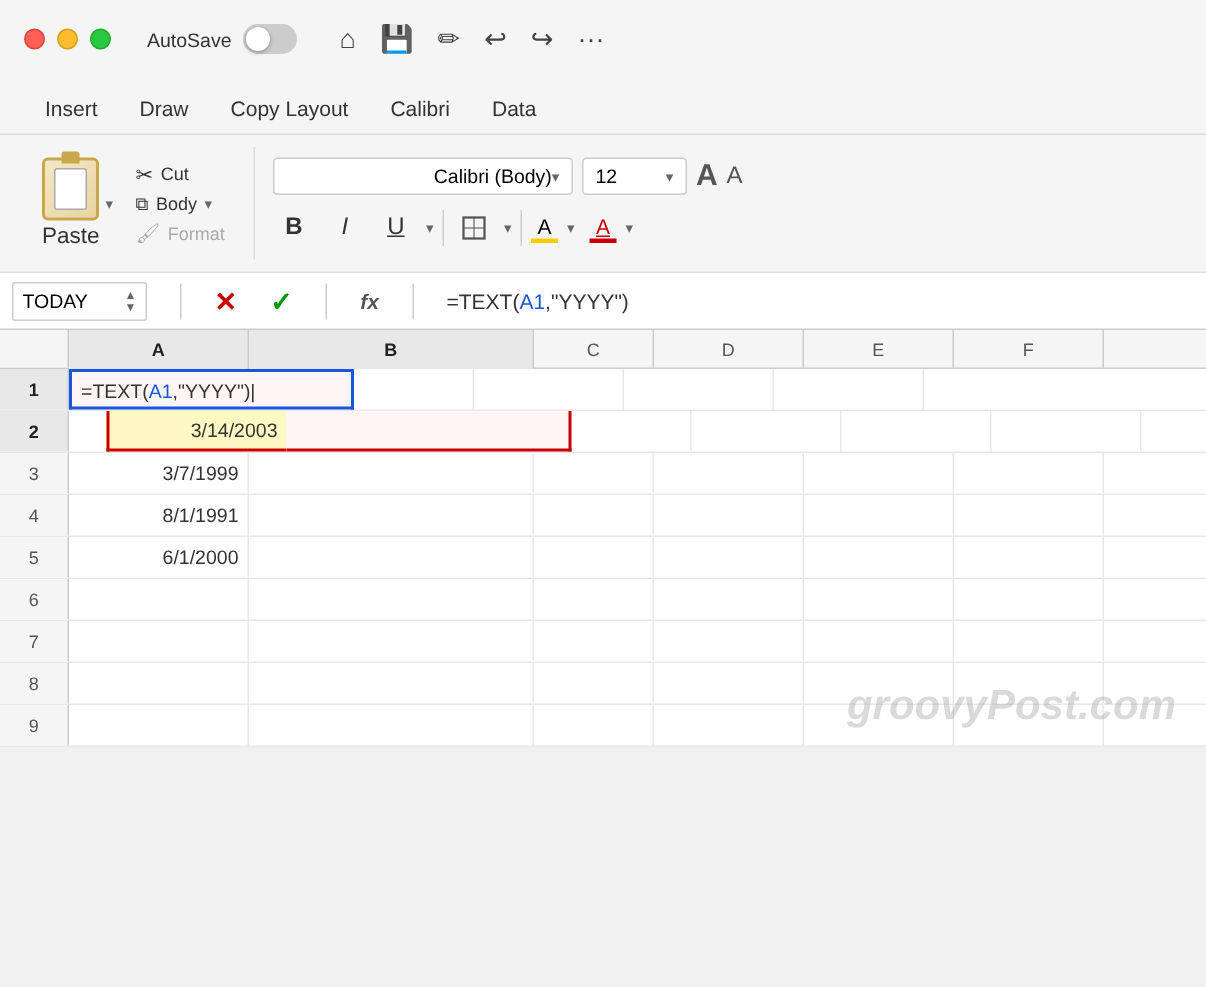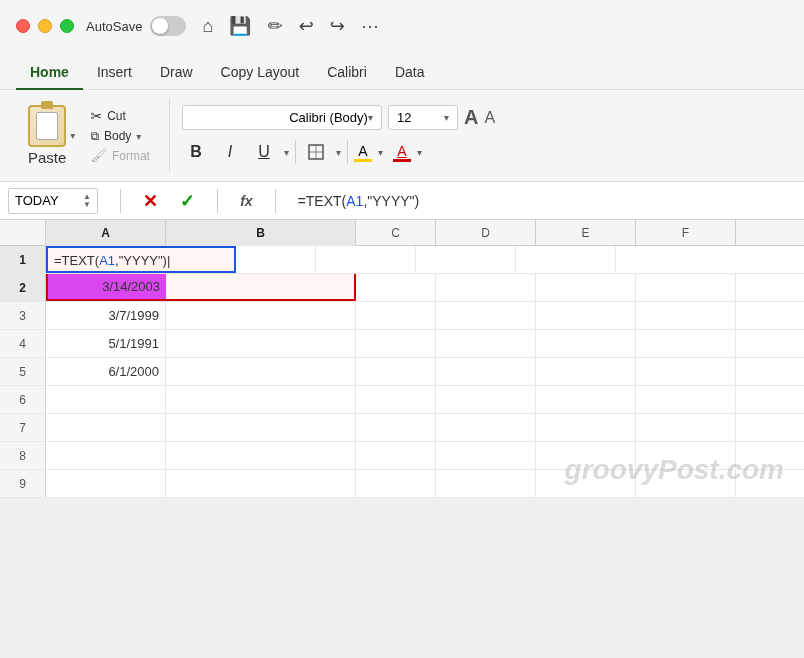--- a/index.html
+++ b/index.html
@@ -5,21 +5,21 @@
     * { box-sizing: border-box; margin: 0; padding: 0; }
     body { font-family: -apple-system, BlinkMacSystemFont, 'Segoe UI', sans-serif; background: #f0f0f0; width: 804px; height: 658px; overflow: hidden; }
 
     
     .title-bar {
       background: #f5f5f5;
       height: 52px;
       display: flex;
       align-items: center;
       padding: 0 16px;
-      gap: 0;
+      gap: 12px;
     }
     .traffic-lights { display: flex; gap: 8px; align-items: center; }
     .tl { width: 14px; height: 14px; border-radius: 50%; }
     .tl-red { background: #ff5f57; border: 1px solid #e0443e; }
     .tl-yellow { background: #febc2e; border: 1px solid #d4a017; }
     .tl-green { background: #28c840; border: 1px solid #1aab29; }
 
     .autosave-area {
       display: flex; align-items: center; gap: 8px; margin-left: 12px;
     }
@@ -287,21 +287,20 @@
     <span>⌂</span>
     <span>💾</span>
     <span>✏</span>
     <span>↩</span>
     <span>↪</span>
     <span>···</span>
   </div>
 </div>
 
 <div class="ribbon-tabs">
-  <div class="ribbon-tab active">Home</div>
   <div class="ribbon-tab">Insert</div>
   <div class="ribbon-tab">Draw</div>
   <div class="ribbon-tab">Copy Layout</div>
   <div class="ribbon-tab">Calibri</div>
   <div class="ribbon-tab">Data</div>
 </div>
 
 <div class="ribbon-toolbar">
 
   <div class="ribbon-group" style="padding-right:16px;">
@@ -411,41 +410,41 @@
       <div class="row-num active-row">1</div>
       <div class="cell col-b cell-active" style="background:#fff5f5;border-top:2px solid #cc0000;border-right:2px solid #cc0000;border-bottom:none;border-left:2px solid #1a56db;position:relative;">=TEXT(<span style="color:#1a56db;">A1</span>,"YYYY")|</div>
       <div class="cell col-c"></div>
       <div class="cell col-d"></div>
       <div class="cell col-e"></div>
       <div class="cell col-f"></div>
     </div>
 
     <div class="sheet-row row-selected-2">
       <div class="row-num active-row">2</div>
-      <div class="cell col-a" style="background:#d946ef;border-left:2px solid #cc0000;border-bottom:2px solid #cc0000;border-right:none;">3/14/2003</div>
+      <div class="cell col-a" style="background:#fef9c3;border-left:2px solid #cc0000;border-bottom:2px solid #cc0000;border-right:none;margin-left:25px;">3/14/2003</div>
       <div class="cell col-b" style="background:#fff5f5;border-right:2px solid #cc0000;border-bottom:2px solid #cc0000;"></div>
       <div class="cell col-c"></div>
       <div class="cell col-d"></div>
       <div class="cell col-e"></div>
       <div class="cell col-f"></div>
     </div>
 
     <div class="sheet-row">
       <div class="row-num">3</div>
       <div class="cell col-a">3/7/1999</div>
       <div class="cell col-b"></div>
       <div class="cell col-c"></div>
       <div class="cell col-d"></div>
       <div class="cell col-e"></div>
       <div class="cell col-f"></div>
     </div>
 
     <div class="sheet-row">
       <div class="row-num">4</div>
-      <div class="cell col-a">5/1/1991</div>
+      <div class="cell col-a">8/1/1991</div>
       <div class="cell col-b"></div>
       <div class="cell col-c"></div>
       <div class="cell col-d"></div>
       <div class="cell col-e"></div>
       <div class="cell col-f"></div>
     </div>
 
     <div class="sheet-row">
       <div class="row-num">5</div>
       <div class="cell col-a">6/1/2000</div>

